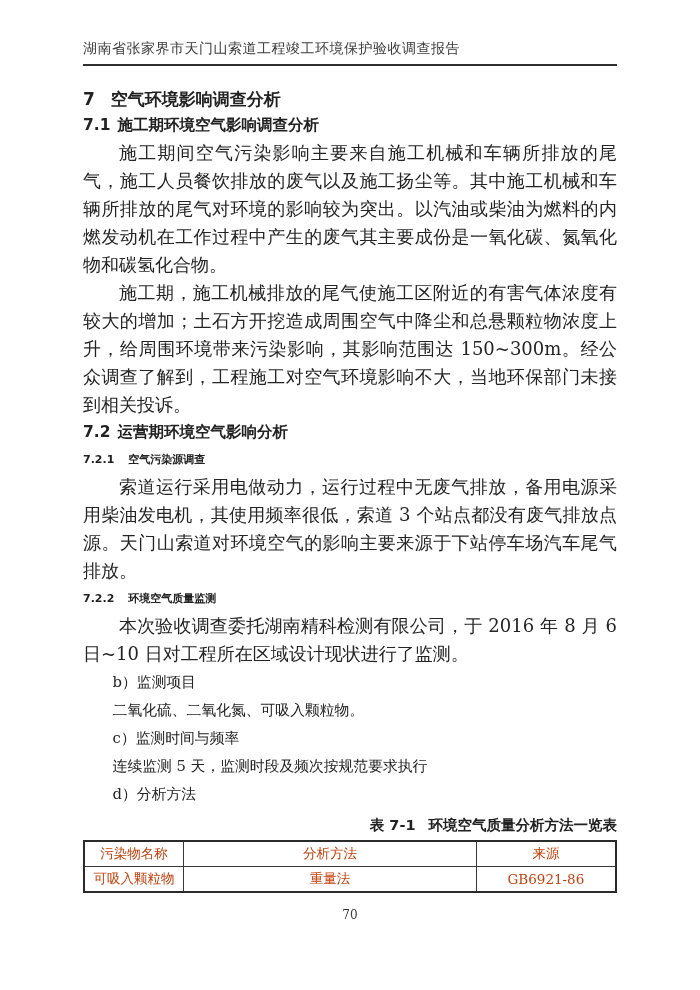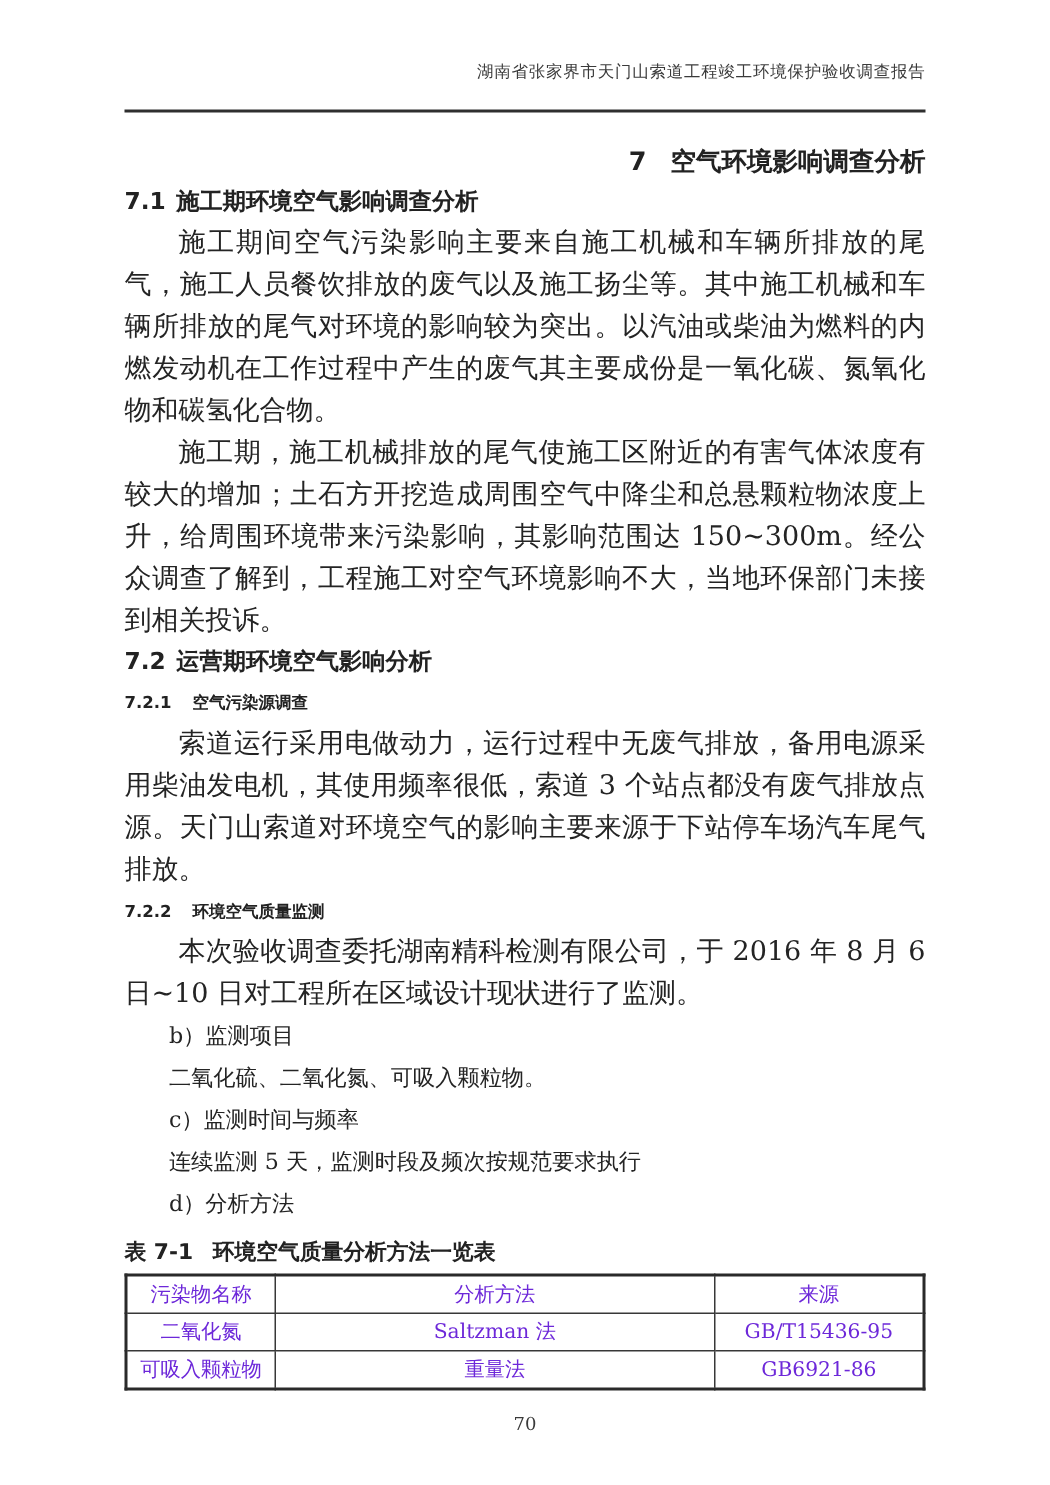--- a/index.html
+++ b/index.html
@@ -12,35 +12,33 @@
     font-family: "DejaVu Serif", "Liberation Serif", serif;
     color: #262626;
   }
   .content {
     position: absolute;
     left: 83px;
     top: 40px;
     width: 534px;
   }
   .doc-header {
-    text-align: right;
-    font-size: 11px;
+    font-size: 14px;
     color: #3a3a3a;
-    padding-bottom: 18px;
+    padding-bottom: 6px;
     border-bottom: 2px solid #2f2f2f;
     letter-spacing: 0.5px;
   }
   .h1 {
     margin-top: 20px;
     font-family: "DejaVu Sans", "Liberation Sans", sans-serif;
     font-weight: bold;
     font-size: 17px;
     line-height: 26px;
     color: #222222;
-    text-align: right;
   }
   .h1 .num { display: inline-block; margin-right: 16px; }
   .h2 {
     font-family: "DejaVu Sans", "Liberation Sans", sans-serif;
     font-weight: bold;
     font-size: 15.5px;
     line-height: 27px;
     color: #222222;
   }
   .h2 .num { display: inline-block; margin-right: 7px; }
@@ -62,33 +60,33 @@
   }
   .line-p {
     margin: 0;
     font-size: 14.8px;
     line-height: 28px;
     text-indent: 2em;
     color: #242424;
   }
   .table-caption {
     margin: 8px 0 5px 0;
-    text-align: left;
+    text-align: right;
     font-family: "DejaVu Sans", "Liberation Sans", sans-serif;
     font-weight: bold;
     font-size: 14.5px;
     color: #222222;
   }
   .table-caption .cap-label { margin-right: 13px; }
   table.methods {
     width: 534px;
     border-collapse: collapse;
     border: 2px solid #2a2a2a;
     font-size: 13.5px;
-    color: #6d28d9;
+    color: #c2410c;
   }
   table.methods th, table.methods td {
     border: 1px solid #383838;
     text-align: center;
     height: 22px;
     padding: 1px 4px;
     font-weight: normal;
     font-family: "DejaVu Serif", "Liberation Serif", serif;
   }
   col.c1 { width: 100px; }
@@ -156,25 +154,20 @@
         </colgroup>
       <thead>
         <tr>
           <th>污染物名称</th>
           <th>分析方法</th>
           <th>来源</th>
         </tr>
       </thead>
       <tbody>
         <tr>
-          <td>二氧化氮</td>
-          <td>Saltzman 法</td>
-          <td>GB/T15436-95</td>
-        </tr>
-        <tr>
           <td>可吸入颗粒物</td>
           <td>重量法</td>
           <td>GB6921-86</td>
         </tr>
       </tbody>
     </table>
 
     <div class="page-num">70</div>
 
   </div>

